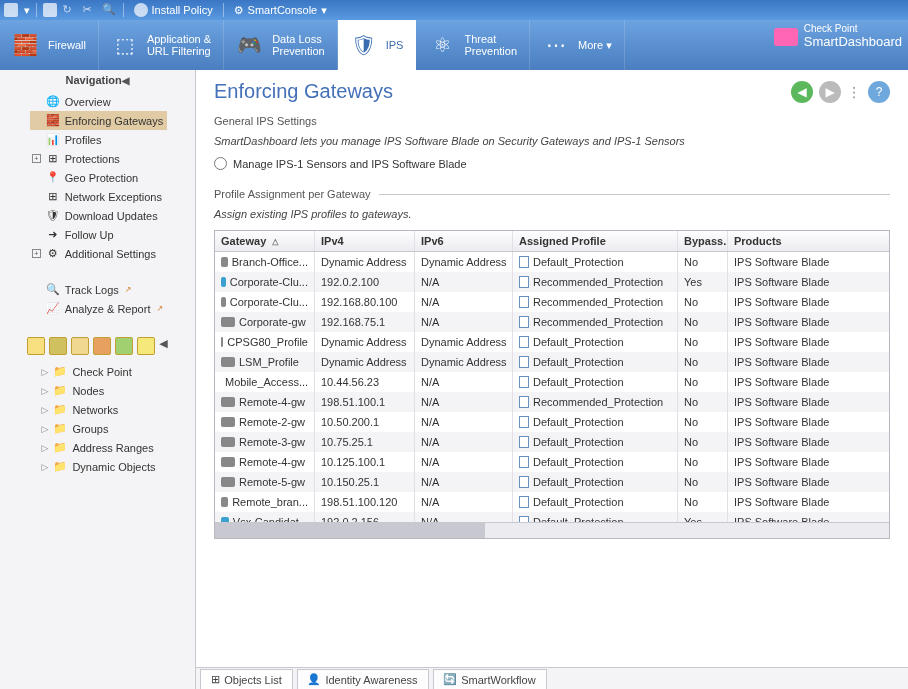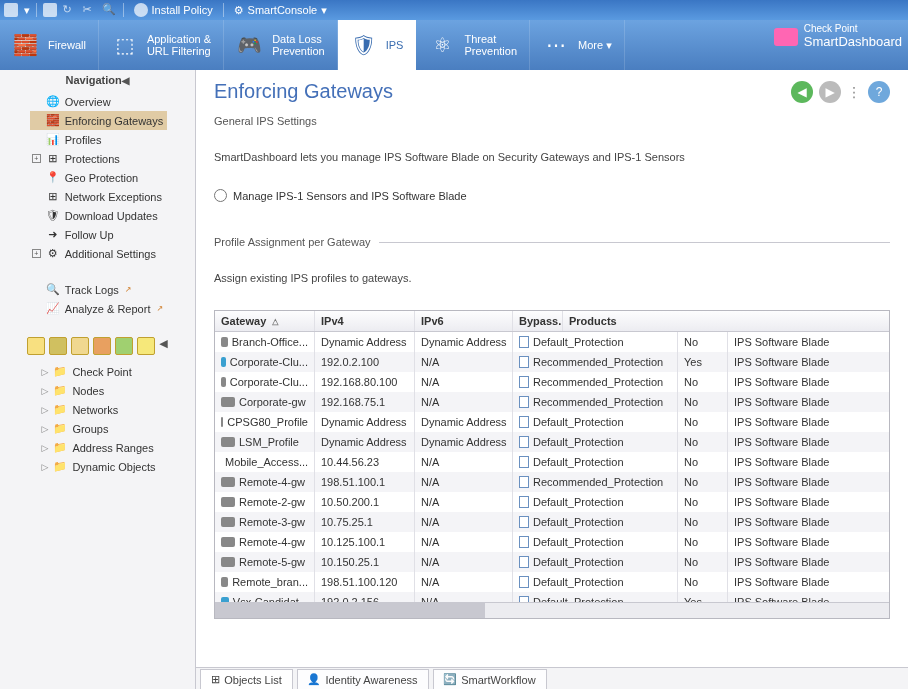--- a/index.html
+++ b/index.html
@@ -51,23 +51,23 @@
 .right { flex: 1; display: flex; flex-direction: column; overflow: hidden; background: #fff; }
 .page-head { display: flex; justify-content: space-between; align-items: center; padding: 10px 18px 6px; }
 .page-title { color: #4470b8; font-size: 20px; font-weight: 500; }
 .head-ctrl { display: flex; gap: 6px; align-items: center; }
 .circ { width: 22px; height: 22px; border-radius: 50%; display:flex; align-items:center; justify-content:center; font-size:12px; cursor:pointer; }
 .circ.back { background: #5cb85c; color: #fff; }
 .circ.fwd { background: #bbb; color: #fff; }
 .circ.help { background: #6fa8dc; color: #fff; }
 .dots { color: #888; font-size: 14px; letter-spacing: 1px; }
 
-.content { flex: 1; overflow-y: auto; padding: 6px 18px 10px; display: flex; flex-direction: column; gap: 16px; }
+.content { flex: 1; overflow-y: auto; padding: 6px 18px 10px; display: flex; flex-direction: column; }
 .section-title { font-size: 11px; color: #555; margin-bottom: 8px; }
-.desc { margin-bottom: 10px; color: #444; }
+.desc { margin-bottom: 10px; color: #444; font-style: italic; }
 .radio-row { display: flex; align-items: center; gap: 6px; margin-bottom: 8px; }
 .radio-row input { margin: 0; }
 .subhead { display: flex; align-items: center; gap: 8px; margin: 10px 0 8px; color: #555; }
 .subhead .line { flex: 1; height: 1px; background: #c8c8d0; }
 
 .grid-wrap { border: 1px solid #b8b8c0; display: flex; flex-direction: column; margin-bottom: 10px; }
 .grid-head { display: flex; background: linear-gradient(#fdfdfe,#ececf1); border-bottom: 1px solid #c8c8d0; }
 .grid-head .col, .grid-body .cell { padding: 4px 6px; border-right: 1px solid #e0e0e6; overflow: hidden; text-overflow: ellipsis; white-space: nowrap; display: flex; align-items: center; gap: 4px; }
 .grid-head .col { font-weight: bold; color: #333; cursor: pointer; position: relative; }
 .grid-body { max-height: 270px; overflow-y: scroll; overflow-x: hidden; }
@@ -289,20 +289,21 @@
             <span>Profile Assignment per Gateway</span>
             <span class="line"></span>
           </div>
         <div class="desc">Assign existing IPS profiles to gateways.</div>
 
         <div class="grid-wrap">
           <div class="grid-head" id="grid-head">
               <div class="col gw">Gateway<span class="sort-ind">△</span></div>
               <div class="col ip4">IPv4</div>
               <div class="col ip6">IPv6</div>
+              <div class="col ap">Assigned Profile</div>
               <div class="col bp">Bypass...</div>
               <div class="col pr">Products</div>
             </div>
           <div class="grid-body" id="grid-body">
               <div class="gr-row">
                 <div class="cell gw">
                   <span class="cell-ico gwico grey"></span>
                   <span>Branch-Office...</span>
                 </div>
                 <div class="cell ip4">Dynamic Address</div>

